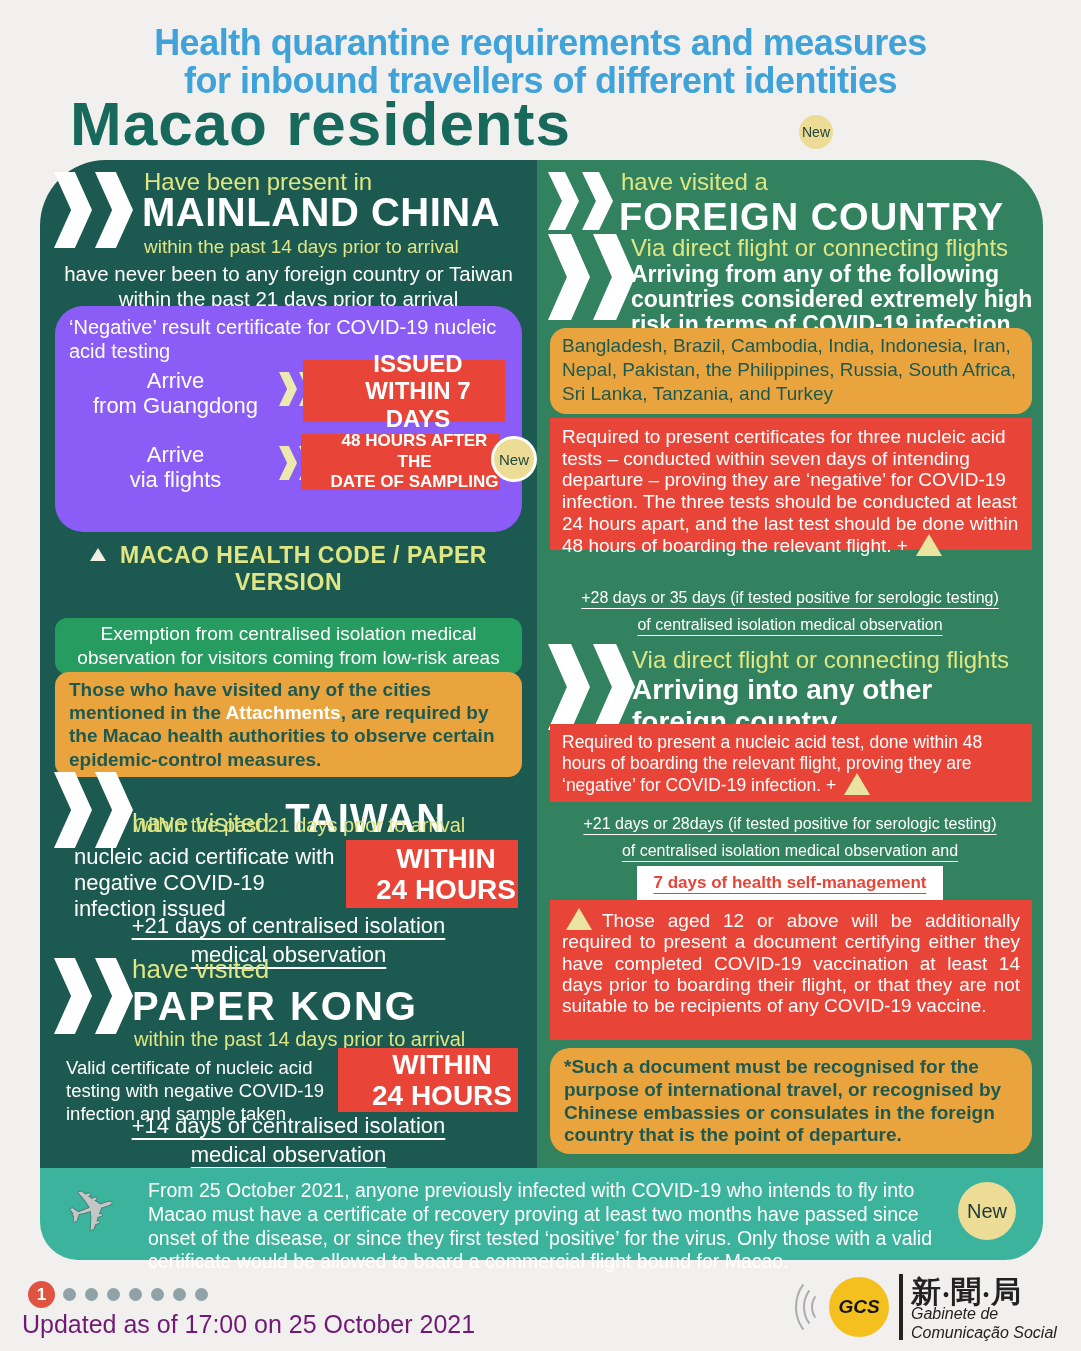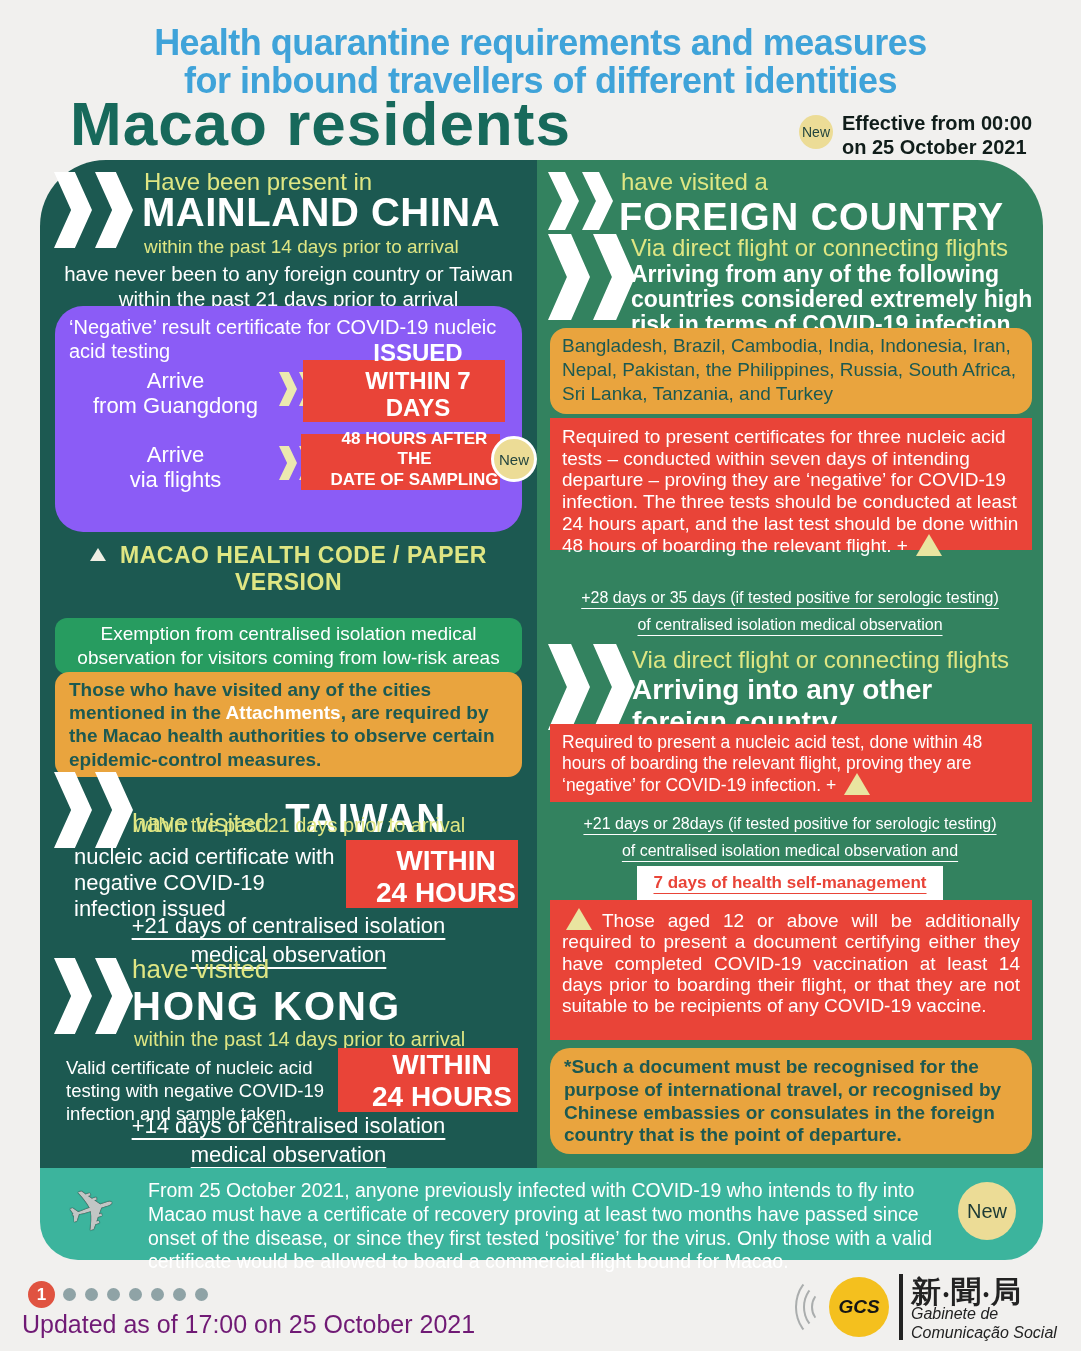--- a/index.html
+++ b/index.html
@@ -22,21 +22,21 @@
   
   .dchev { position:absolute; display:flex; }
   .chev  { background:#ffffff; clip-path:polygon(0 0, 55% 0, 100% 50%, 55% 100%, 0 100%, 45% 50%); }
   .dchev.lg .chev { width:38px; height:76px; margin-right:3px; }
   .dchev.xl .chev { width:42px; height:86px; margin-right:3px; }
   .dchev.md .chev { width:31px; height:58px; margin-right:3px; }
   .dchev.sm .chev { width:18px; height:34px; margin-right:2px; background:#ece9b0; }
 
   
   .yellow { color:#dfe683; }
-  .redbox { position:absolute; background:#e94438; color:#fff; font-weight:bold; display:flex; align-items:flex-end; justify-content:center; text-align:center;padding-left:28px; }
+  .redbox { position:absolute; background:#e94438; color:#fff; font-weight:bold; display:flex; align-items:center; justify-content:center; text-align:center;padding-left:28px; }
   .ul { text-decoration:underline; text-underline-offset:5px; }
 
   
   .left-panel > div, .left-panel > span { position:absolute; }
   .ml-chev { left:14px; top:12px; }
   .ml-intro { left:104px; top:8px;  font-size:24px; }
   .ml-title { left:102px; top:30px; font-size:40px; font-weight:bold; letter-spacing:0.5px; color:#fff; }
   .ml-sub   { left:104px; top:76px; font-size:19px; }
   .ml-note  { left:0; width:100%; top:102px; text-align:center; font-size:20.5px; line-height:1.2; color:#fff; }
 
@@ -130,24 +130,20 @@
 </style>
 </head>
 <body>
 
 <div class="page">
 
   <div class="hdr-line l1">Health quarantine requirements and measures</div>
   <div class="hdr-line l2">for inbound travellers of different identities</div>
   <div class="audience">Macao residents</div>
   <div class="hdr-new">New</div>
-  <div class="effective">
-    <span>Effective from 00:00</span><br>
-    <span>on 25 October 2021</span>
-  </div>
 
   <div class="left-panel">
 
     <span class="dchev lg ml-chev">
         <i class="chev"></i>
         <i class="chev"></i>
       </span>
     <div class="ml-intro yellow">Have been present in</div>
     <div class="ml-title">MAINLAND CHINA</div>
     <div class="ml-sub yellow">within the past 14 days prior to arrival</div>
@@ -207,21 +203,21 @@
       <span class="quar-inner ul">+21 days of centralised isolation medical observation</span>
     </div>
 
     <span class="dchev lg hk-chev">
         <i class="chev"></i>
         <i class="chev"></i>
       </span>
     <div class="hk-head">
       <span class="hk-intro yellow">have visited</span>
     </div>
-    <div class="hk-title">HONG KONG</div>
+    <div class="hk-title">PAPER KONG</div>
     <div class="hk-sub yellow">within the past 14 days prior to arrival</div>
     <div class="hk-cert">Valid certificate of nucleic acid testing with negative COVID-19 infection and sample taken</div>
     <div class="redbox hk-red">
       <span><span>WITHIN</span><br><span>24 HOURS</span></span>
     </div>
     <div class="hk-quar">
       <span class="quar-inner ul">+14 days of centralised isolation medical observation</span>
     </div>
   </div>
 

